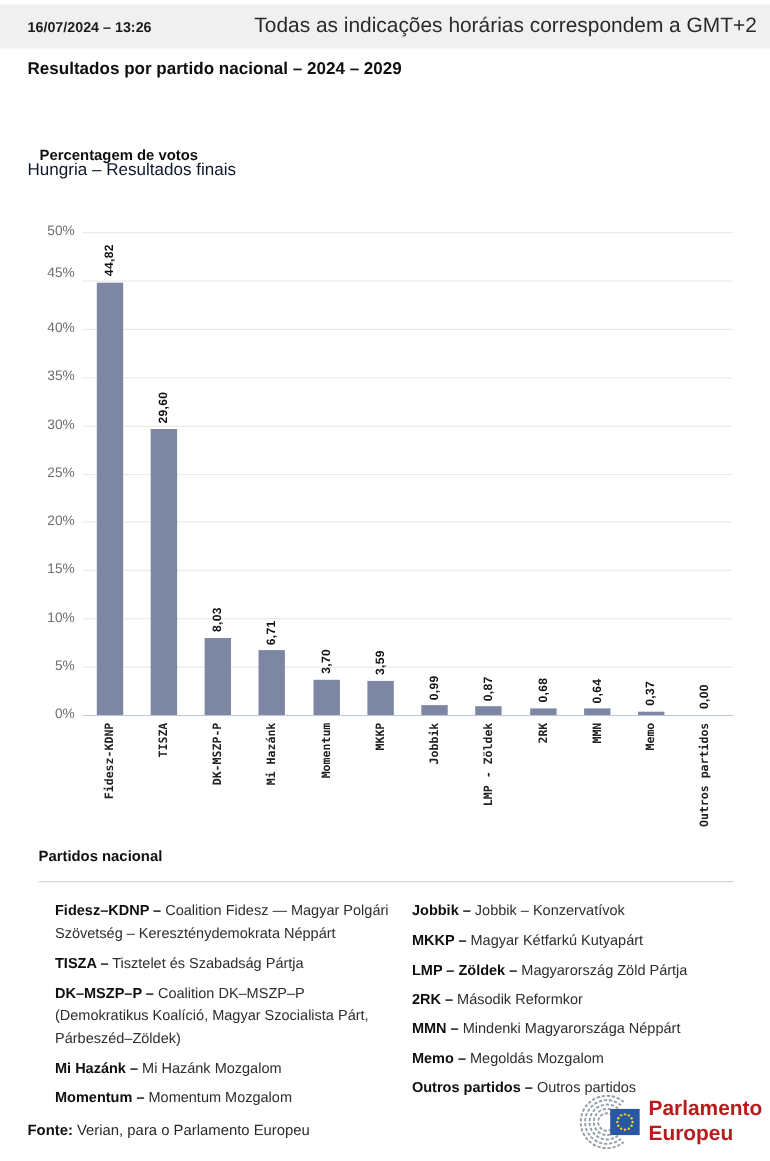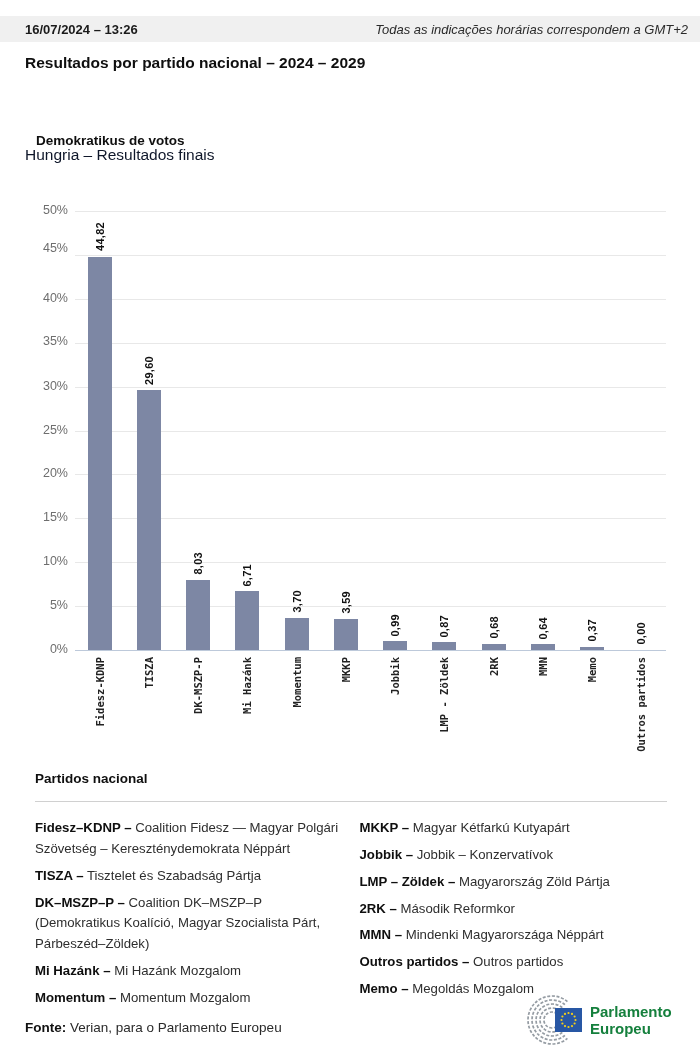--- a/index.html
+++ b/index.html
@@ -1,84 +1,84 @@
 <!DOCTYPE html>
 <html><head>
 <meta charset="utf-8">
 <style>
   * { margin:0; padding:0; box-sizing:border-box; }
   html,body { background:#ffffff; }
   body { font-family:"Liberation Sans", sans-serif; color:#111; }
   #page { position:relative; width:700px; height:1055px; background:#fff; overflow:hidden; margin:0 auto; }
 
-  .topbar { position:absolute; left:0; top:16px; width:700px; height:26px; background:#f0f0f0;
+  .topbar { position:absolute; left:0; top:4px; width:700px; height:40px; background:#f0f0f0;
             display:flex; align-items:center; justify-content:space-between; padding:0 12px 0 25px; }
   .topbar .date { font-weight:bold; font-size:13px; color:#1a1a1a; }
-  .topbar .tznote { font-size:13px; color:#2a2a2a;font-style:italic; }
+  .topbar .tznote { font-size:19px; color:#2a2a2a; }
 
   .main-title { position:absolute; left:25px; top:54px; font-size:15.5px; font-weight:bold; color:#0f0f0f; }
   .sub-title  { position:absolute; left:25px; top:100px; font-size:15.5px; color:#0f172a;margin-top:46px; }
   .chart-title{ position:absolute; left:36px; top:133px; font-size:13.5px; font-weight:bold; color:#0f0f0f; }
 
   .gridline { position:absolute; height:1px; background:#e8e8e8; }
   .axisline { background:#bdc9da; }
   .ylabel { position:absolute; left:18px; width:50px; text-align:right; font-size:12.5px; color:#6e6e6e; }
 
   .bar { position:absolute; background:#7d87a4; }
 
   .vwrap { position:absolute; width:16px; display:flex; justify-content:center; }
   .vtext { writing-mode:vertical-rl; transform:rotate(180deg); white-space:nowrap; }
   .vallab { font-weight:bold; font-size:11px; color:#111; letter-spacing:0.3px; font-family:"Liberation Sans", sans-serif; }
   .xlab   { font-weight:bold; font-size:10.5px; color:#222; font-family:"DejaVu Sans Mono", monospace; }
 
   .legend-heading { position:absolute; left:35px; top:771px; font-size:13.5px; font-weight:bold; color:#0f0f0f; }
   .legend-rule { position:absolute; left:35px; top:801px; width:632px; height:1px; background:#d0d0d0; }
-  .legend-cols { position:absolute; left:35px; top:818px; width:637px; display:flex; gap:12px; }
+  .legend-cols { position:absolute; left:50px; top:818px; width:637px; display:flex; gap:12px; }
   .legend-col { flex:1; }
   .legend-item { font-size:13.2px; line-height:1.58; color:#2e2e2e; margin-bottom:6px; }
   .legend-item b { color:#0f0f0f; }
 
   .source { position:absolute; left:25px; top:1020px; font-size:13.5px; color:#2a2a2a; }
   .source b { color:#111; }
 
   .logo { position:absolute; left:521px; top:995px; width:172px; height:50px; display:flex; align-items:center; gap:7px; }
-  .logo-text { font-size:15px; font-weight:bold; color:#15803d; line-height:1.15; }
+  .logo-text { font-size:19px; font-weight:bold; color:#b91c1c; line-height:1.15; }
 </style>
 </head>
 <body>
 
 <div id="page">
 
   <div class="topbar">
     <span class="date">16/07/2024 – 13:26</span>
     <span class="tznote">Todas as indicações horárias correspondem a GMT+2</span>
   </div>
 
   <div class="main-title">Resultados por partido nacional – 2024 – 2029</div>
   <div class="sub-title">Hungria – Resultados finais</div>
-  <div class="chart-title">Demokratikus de votos</div>
+  <div class="chart-title">Percentagem de votos</div>
 
   <div class="legend-heading">Partidos nacional</div>
   <div class="legend-rule"></div>
   <div class="legend-cols">
       <div class="legend-col">
         <div class="legend-item"><b>Fidesz–KDNP –</b> Coalition Fidesz — Magyar Polgári Szövetség – Kereszténydemokrata Néppárt</div>
         <div class="legend-item"><b>TISZA –</b> Tisztelet és Szabadság Pártja</div>
         <div class="legend-item"><b>DK–MSZP–P –</b> Coalition DK–MSZP–P (Demokratikus Koalíció, Magyar Szocialista Párt, Párbeszéd–Zöldek)</div>
         <div class="legend-item"><b>Mi Hazánk –</b> Mi Hazánk Mozgalom</div>
         <div class="legend-item"><b>Momentum –</b> Momentum Mozgalom</div>
       </div>
       <div class="legend-col">
+        <div class="legend-item"><b>Jobbik –</b> Jobbik – Konzervatívok</div>
         <div class="legend-item"><b>MKKP –</b> Magyar Kétfarkú Kutyapárt</div>
-        <div class="legend-item"><b>Jobbik –</b> Jobbik – Konzervatívok</div>
         <div class="legend-item"><b>LMP – Zöldek –</b> Magyarország Zöld Pártja</div>
         <div class="legend-item"><b>2RK –</b> Második Reformkor</div>
         <div class="legend-item"><b>MMN –</b> Mindenki Magyarországa Néppárt</div>
+        <div class="legend-item"><b>Memo –</b> Megoldás Mozgalom</div>
         <div class="legend-item"><b>Outros partidos –</b> Outros partidos</div>
-        <div class="legend-item"><b>Memo –</b> Megoldás Mozgalom</div>
       </div>
     </div>
 
   <div class="source"><b>Fonte:</b><span> Verian, para o Parlamento Europeu</span></div>
 
   <div class="logo">
     <svg width="62" height="50" viewBox="0 0 62 50">
       <g fill="none" stroke="#959ca3" stroke-width="1.7" stroke-dasharray="3 1.6">
         <path d="M 36.1 18.9 A 8 8 0 1 0 36.1 31.1"></path>
         <path d="M 38.7 15.8 A 12 12 0 1 0 38.7 34.2"></path>

